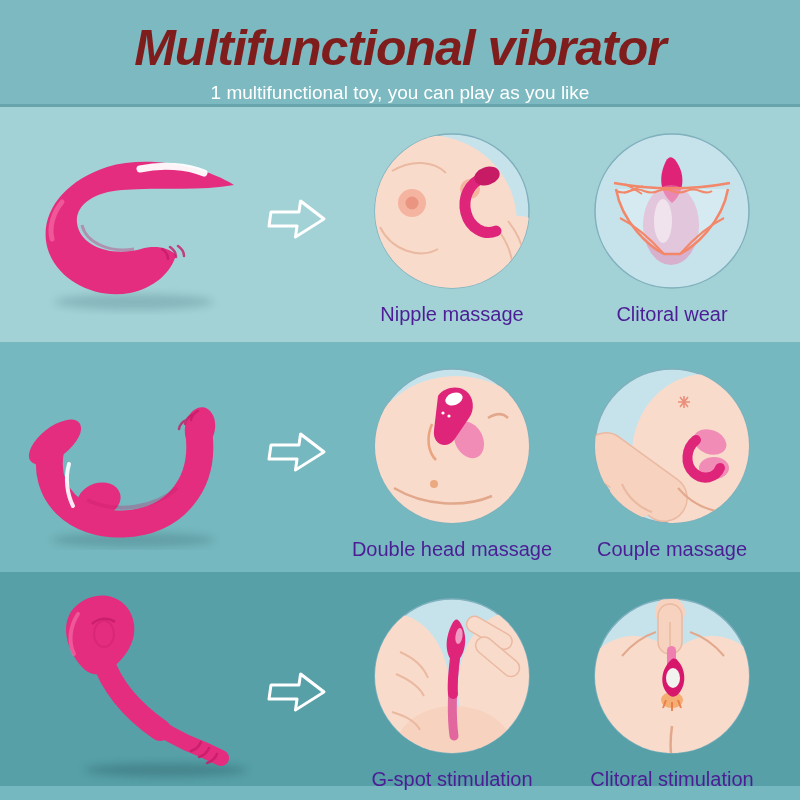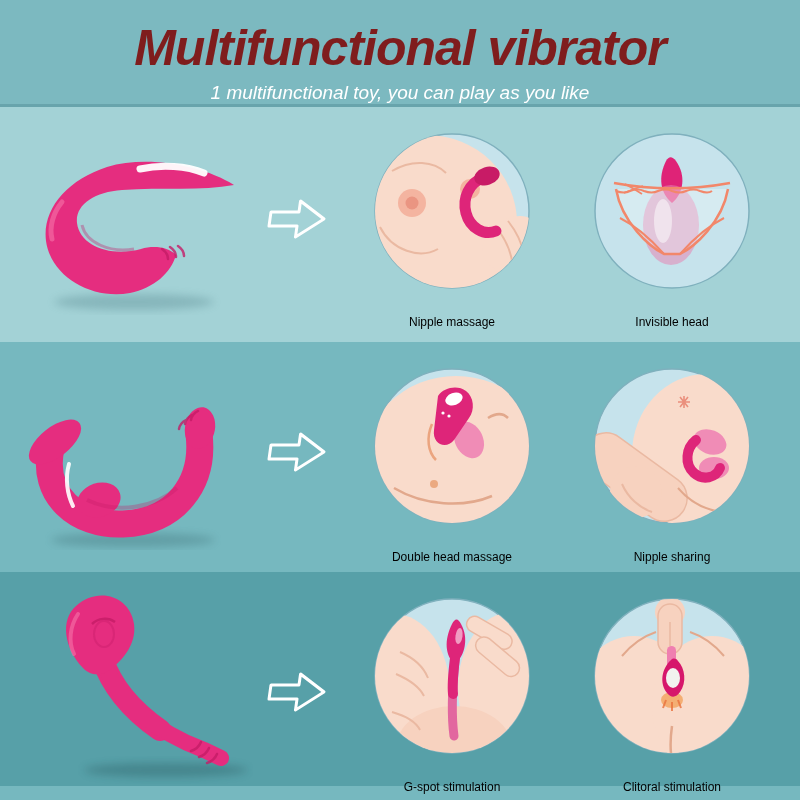--- a/index.html
+++ b/index.html
@@ -13,34 +13,34 @@
     position:absolute;left:0;top:0;width:800px;height:107px;
     background:#7cb9c0;border-bottom:3px solid rgba(80,140,148,.45);
     box-sizing:border-box;text-align:center;
   }
   .title{
     margin:8px;padding-top:14px;
     font-size:50px;line-height:52px;font-weight:700;font-style:italic;
     letter-spacing:-1px;color:#7f1d1d;
   }
   .subtitle{
-    margin:4px 0 0 0;font-size:19px;font-style:italic;color:#ffffff;
+    margin:4px 0 0 0;font-size:19px;color:#ffffff;
   }
   
   .band{position:absolute;left:0;width:800px;}
   .band-1{top:107px;height:235px;background:#a3d2d6;}
   .band-2{top:342px;height:256px;background:#76b8bf;}
   .band-3{top:572px;height:214px;background:#57a0a8;}
   .product-art{position:absolute;}
   .arrow{position:absolute;left:266px;transform:skewX(-8deg);}
   .circle-wrap{position:absolute;top:24px;width:160px;height:160px;}
   .c1{left:372px}.c2{left:592px}
   .caption{
-    position:absolute;top:208px;width:220px;text-align:center;
-    font-size:12px;color:#000000;
+    position:absolute;top:196px;width:220px;text-align:center;
+    font-size:20px;color:#4c1d95;
   }
   .cap1{left:342px}.cap2{left:562px}
 </style>
 </head>
 <body>
 
 <div class="stage">
 
   <div class="header">
     <h1 class="title">Multifunctional vibrator</h1>
@@ -107,21 +107,21 @@
           <path d="M24,58 C30,92 58,116 72,123 L88,123 C102,116 130,92 136,58 Z" fill="#ffffff" opacity="0.28"></path>
           <path d="M22,52 C60,59 100,59 138,52" stroke="#f2876a" stroke-width="2.5" fill="none"></path>
           <path d="M24,60 q8,3 14,0 q8,-3 14,0 q8,3 14,0 q8,-3 14,0 q8,3 14,0 q8,-3 14,0 q8,3 12,0" stroke="#f2876a" stroke-width="2" fill="none"></path>
           <path d="M24,58 C30,92 58,116 72,123 L88,123 C102,116 130,92 136,58" stroke="#f2876a" stroke-width="2.5" fill="none"></path>
           <path d="M72,123 C56,105 40,93 28,87" stroke="#f2876a" stroke-width="2" fill="none"></path>
           <path d="M88,123 C104,105 120,93 132,87" stroke="#f2876a" stroke-width="2" fill="none"></path>
           <path d="M42,58 l-9,-5 M42,58 l-10,4 M42,58 l8,5 M42,58 l9,-3" stroke="#f2876a" stroke-width="1.8" fill="none"></path>
         </g>
       </svg>
     </div>
-    <div class="caption cap2">Invisible head</div>
+    <div class="caption cap2">Clitoral wear</div>
   </div>
 
   <div class="band band-2">
     <svg class="product-art" style="left:25px;top:58px" width="215" height="150" viewBox="0 0 215 150" aria-label="Opened U-shape double head vibrator">
       <defs>
           <filter id="bl2" x="-50%" y="-50%" width="200%" height="200%">
             <feGaussianBlur stdDeviation="4"></feGaussianBlur>
           </filter>
         </defs>
       <ellipse cx="108" cy="140" rx="82" ry="7" fill="#2d5b63" opacity="0.28" filter="url(#bl2)"></ellipse>
@@ -177,21 +177,21 @@
           </g>
           <circle cx="44" cy="126" r="26" fill="#f7d2bf"></circle>
           <path d="M30,118 C36,132 48,142 60,146" stroke="#eab9a2" stroke-width="2" fill="none"></path>
           <path d="M86,122 C98,136 114,144 130,146" stroke="#e2a88c" stroke-width="2" fill="none"></path>
           <ellipse cx="118" cy="76" rx="17" ry="12" fill="#f08cb6" transform="rotate(22 118 76)"></ellipse>
           <ellipse cx="122" cy="102" rx="15" ry="11" fill="#f08cb6"></ellipse>
           <path d="M104,74 C94,82 92,98 102,107 C111,115 124,112 128,102" stroke="#de2579" stroke-width="10" fill="none" stroke-linecap="round"></path>
         </g>
       </svg>
     </div>
-    <div class="caption cap2">Nipple sharing</div>
+    <div class="caption cap2">Couple massage</div>
   </div>
 
   <div class="band band-3">
     <svg class="product-art" style="left:18px;top:12px" width="235" height="200" viewBox="0 0 235 200" aria-label="Straightened wand vibrator">
       <defs>
           <filter id="bl3" x="-50%" y="-50%" width="200%" height="200%">
             <feGaussianBlur stdDeviation="4"></feGaussianBlur>
           </filter>
         </defs>
       <ellipse cx="148" cy="186" rx="82" ry="7" fill="#1e4850" opacity="0.3" filter="url(#bl3)"></ellipse>

